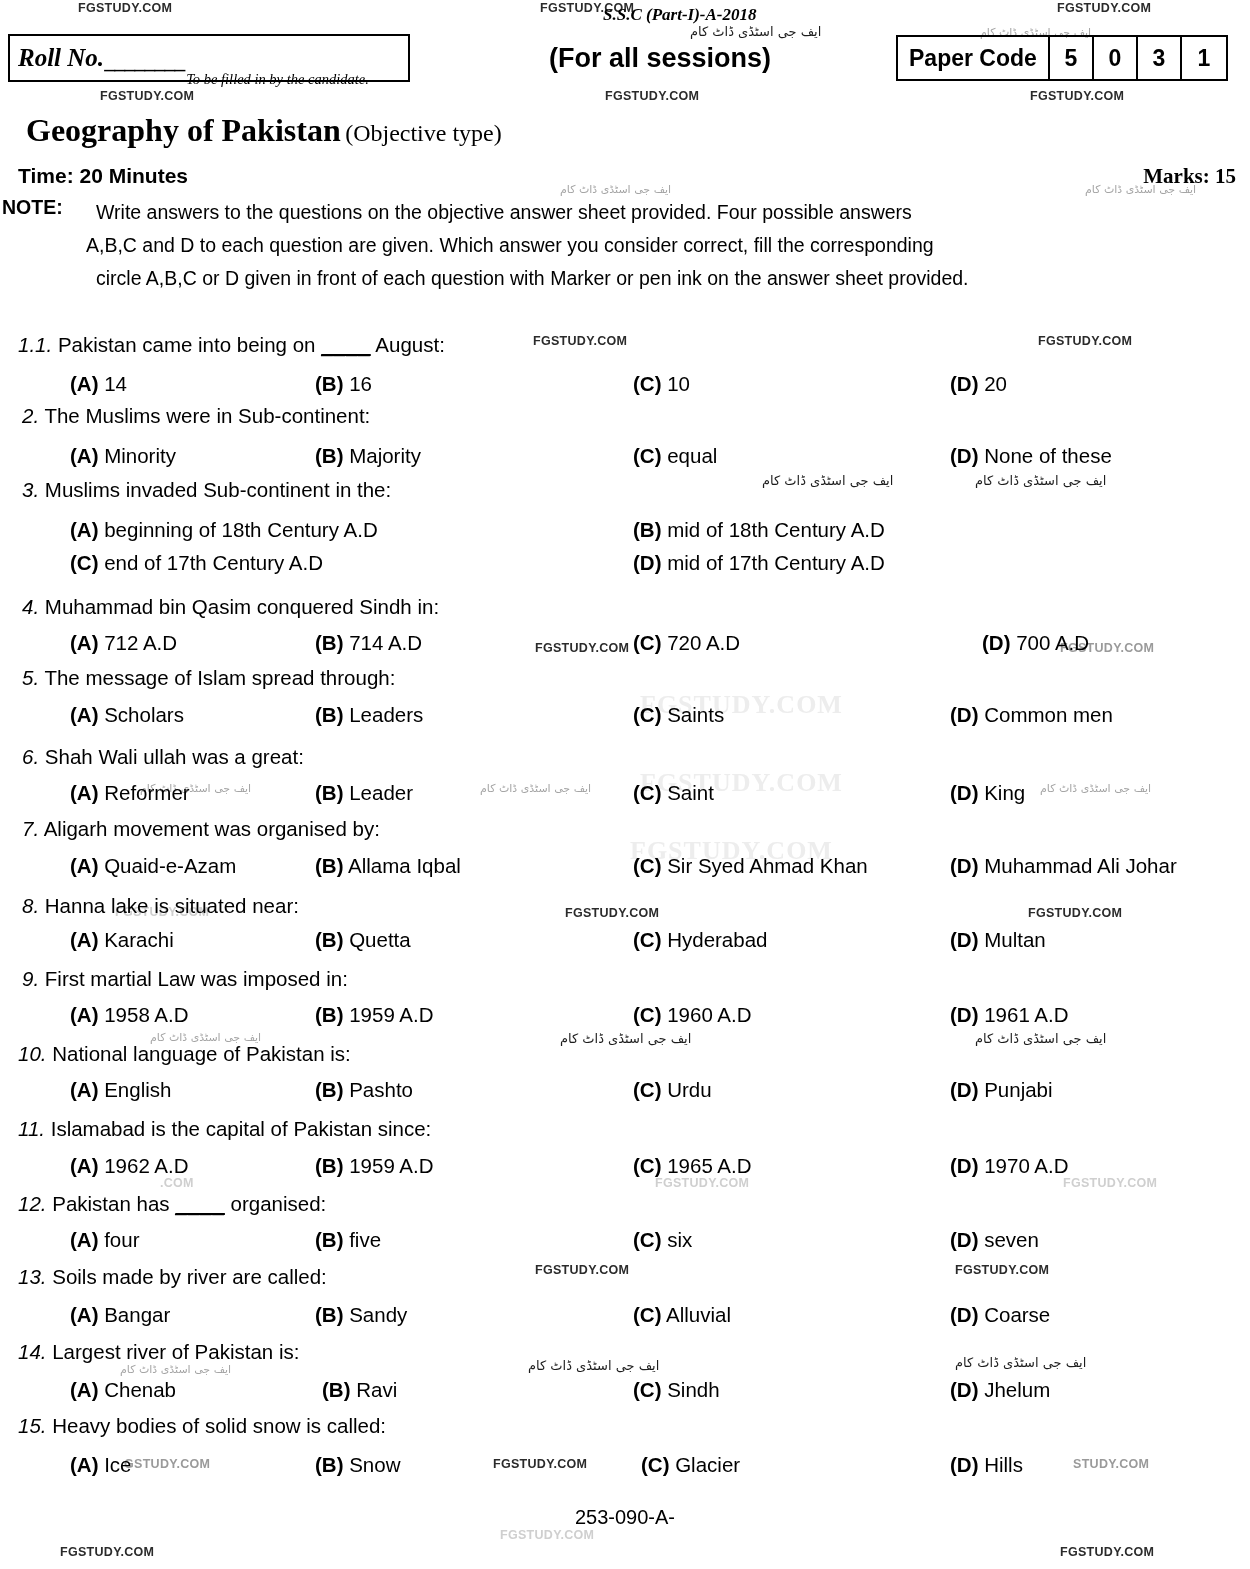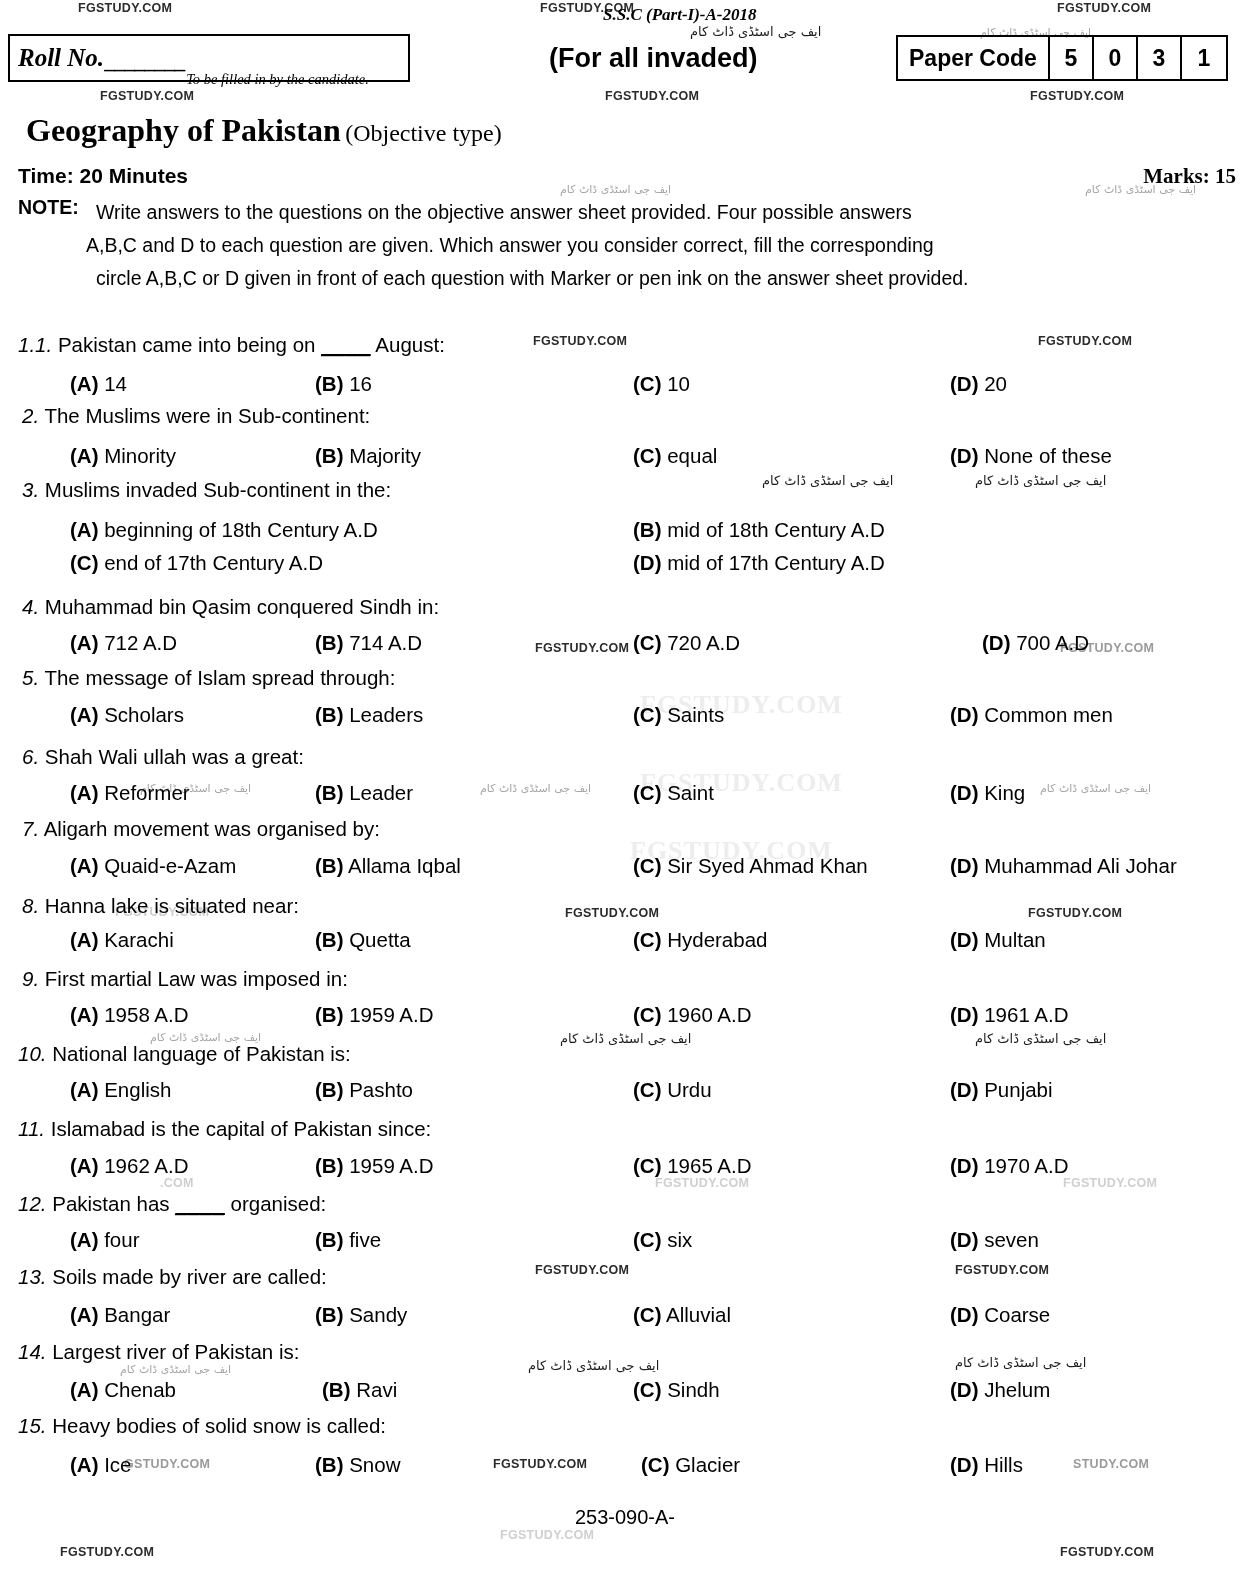--- a/index.html
+++ b/index.html
@@ -160,21 +160,21 @@
     white-space: nowrap;
   }
 
   .note-block {
     position: absolute;
     left: 0px; top: 196px;
     width: 1250px;
   }
   .note-word {
     position: absolute;
-    left: 18px; top: 0px;
+    left: 2px; top: 0px;
     font-family: "Liberation Sans", sans-serif;
     font-weight: bold;
     font-size: 19.5px;
   }
   .note-line {
     font-family: "Liberation Sans", sans-serif;
     font-size: 19.5px;
     line-height: 33px;
     white-space: nowrap;
   }
@@ -258,21 +258,21 @@
     <div class="wm-ghost" style="left: 630px; top: 836px;">FGSTUDY.COM</div>
   </div>
 
 <div class="rollno-box">
   <span class="rollno-label">Roll No.</span>
     <span class="rollno-dash">________</span>
     <span class="rollno-sub">To be filled in by the candidate.</span>
 </div>
 
 <div class="exam-code">S.S.C (Part-I)-A-2018</div>
-<div class="sessions">(For all invaded)</div>
+<div class="sessions">(For all sessions)</div>
 
 <div class="papercode-wrap">
   <div class="papercode-label">Paper Code</div>
   <div class="papercode-digit">5</div>
   <div class="papercode-digit">0</div>
   <div class="papercode-digit">3</div>
   <div class="papercode-digit">1</div>
 </div>
 
 <div class="subject-title">

